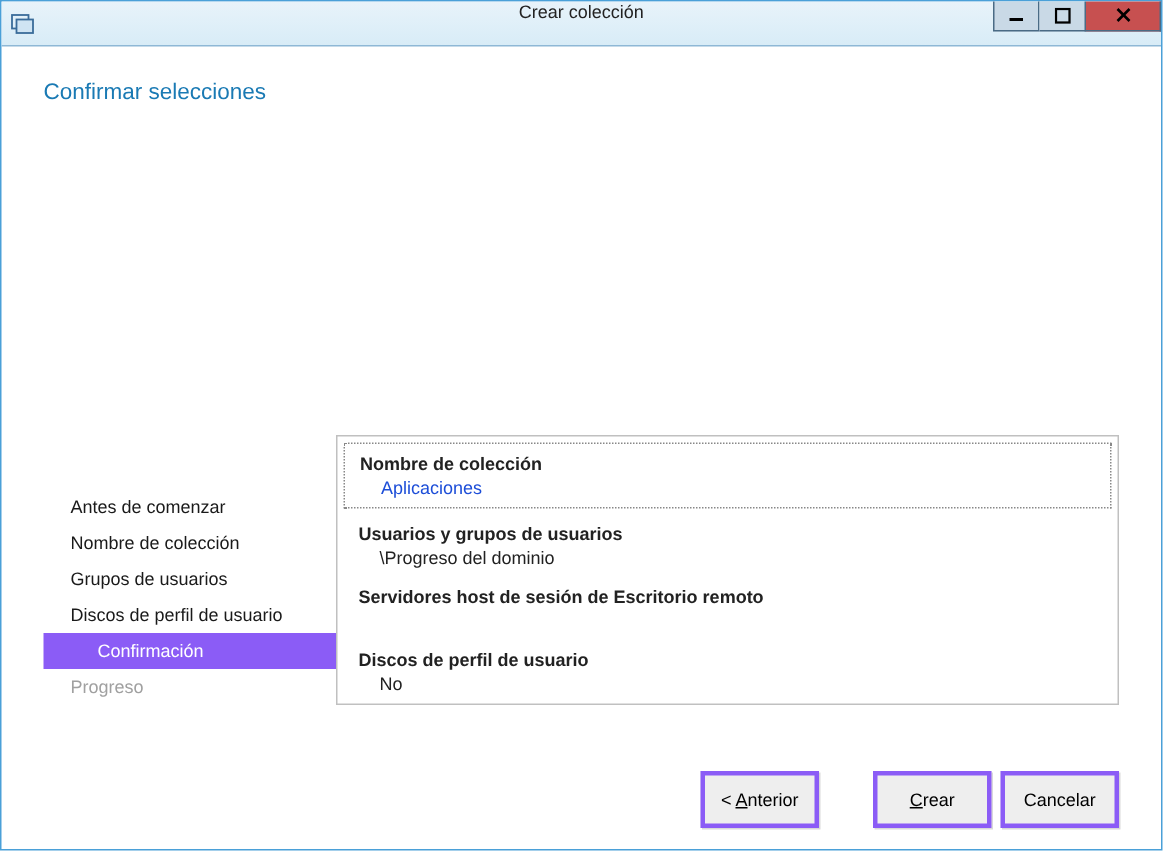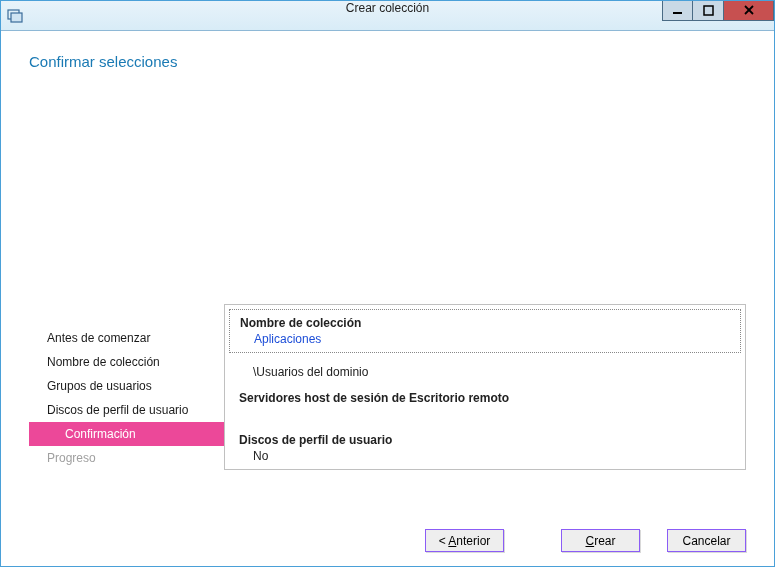--- a/index.html
+++ b/index.html
@@ -19,35 +19,35 @@
 
   
   .wizard { padding: 22px 28px 0 28px; height: calc(100% - 30px); position: relative; }
   .page-title { color: #1a7ab4; font-size: 15px; font-weight: 300; margin: 0 0 20px 0; }
 
   .body { display: flex; height: 380px; align-items: flex-end; }
 
   
   .sidebar { width: 195px; flex: none; font-size: 12px; padding-top: 12px; }
   .sidebar-item { padding: 3px 8px 3px 18px; color: #1a1a1a; line-height: 1.5; white-space: nowrap; overflow: hidden; text-overflow: ellipsis; cursor: pointer; }
-  .sidebar-item.selected { background: #ec4899; color: #fff; padding-left: 36px; }
+  .sidebar-item.selected { background: #8b5cf6; color: #fff; padding-left: 36px; }
   .sidebar-item.disabled { color: #a0a0a0; cursor: default; }
 
   
   .main-panel { flex: 1; border: 1px solid #c0c0c0; padding: 0; overflow: hidden; }
   .section-header { border: 1px dotted #888; margin: 4px; padding: 6px 10px; }
   .section-header .label { font-size: 12px; font-weight: 700; color: #222; }
   .section-header .value { font-size: 12px; color: #1d4ed8; padding: 2px 0 0 14px; }
   .section { padding: 6px 14px; }
   .section .label { font-size: 12px; font-weight: 700; color: #222; }
   .section .value { font-size: 12px; color: #222; padding: 2px 0 0 14px; min-height: 16px; }
 
   
   .button-row { position: absolute; bottom: 14px; right: 28px; display: flex; gap: 6px; }
-  .btn { min-width: 79px; height: 23px; font-size: 12px; background: #eee; border: 1px solid #8b5cf6; padding: 0 10px; cursor: pointer; box-shadow: 1px 1px 0 rgba(0,0,0,0.15); margin-left: 21px; }
+  .btn { min-width: 79px; height: 38px; font-size: 12px; background: #eee; border: 3px solid #8b5cf6; padding: 0 10px; cursor: pointer; box-shadow: 1px 1px 0 rgba(0,0,0,0.15); }
   .btn:disabled { color: #8a8a8a; cursor: default; }
   .btn .ul { text-decoration: underline; }
 </style>
 </head>
 <body>
 
 <div class="titlebar">
   <div class="app-icon">
     <svg viewBox="0 0 16 16">
         <rect x="1" y="2" width="11" height="9" fill="none" stroke="#3a6c9a" stroke-width="1.2"></rect>
@@ -88,21 +88,22 @@
       <div class="sidebar-item selected">Confirmación</div>
       <div class="sidebar-item disabled">Progreso</div>
     </div>
 
     <div class="main-panel">
       <div class="section-header">
         <div class="label">Nombre de colección</div>
         <div class="value">Aplicaciones</div>
       </div>
       <div class="section">
-        <div class="value">\Usuarios del dominio</div>
+        <div class="label">Usuarios y grupos de usuarios</div>
+        <div class="value">\Progreso del dominio</div>
       </div>
       <div class="section">
         <div class="label">Servidores host de sesión de Escritorio remoto</div>
         <div class="value"> </div>
       </div>
       <div class="section">
         <div class="label">Discos de perfil de usuario</div>
         <div class="value">No</div>
       </div>
     </div>

